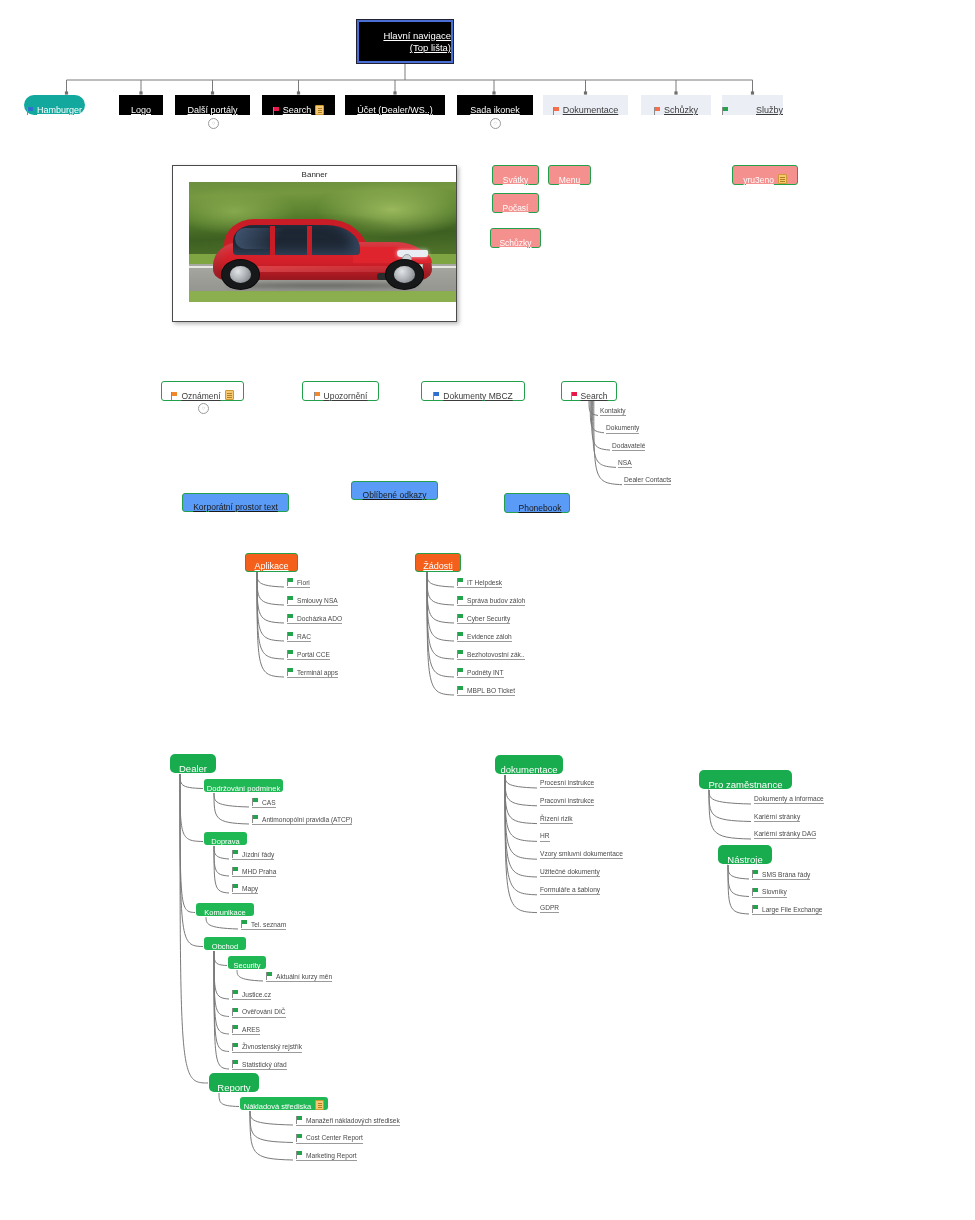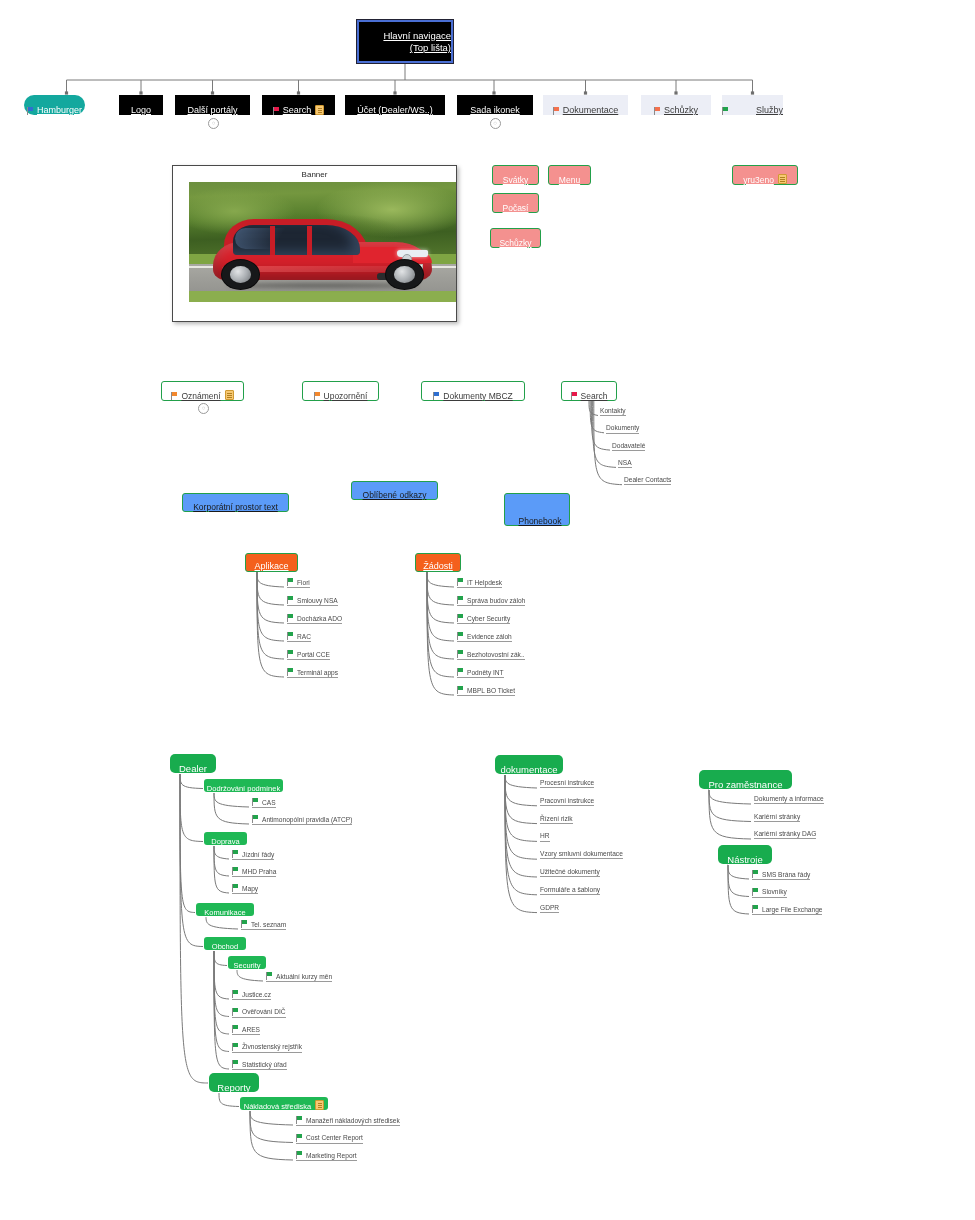--- a/index.html
+++ b/index.html
@@ -318,21 +318,21 @@
         <span>Dealer Contacts</span>
       </div>
     </div>
   <div id="blue-host">
       <div class="node n-blue" style="left: 182px; top: 493px; width: 107px; height: 19px;">
         <span>Korporátní prostor text</span>
       </div>
       <div class="node n-blue" style="left: 351px; top: 481px; width: 87px; height: 19px;">
         <span>Oblíbené odkazy</span>
       </div>
-      <div class="node n-blue" style="left: 504px; top: 493px; width: 66px; height: 33px; padding-left: 6px;">
+      <div class="node n-blue" style="left: 504px; top: 493px; width: 66px; height: 20px; padding-left: 6px;">
         <span>Phonebook</span>
       </div>
     </div>
   <div id="tree-host">
       <div class="node n-orange" style="left: 245px; top: 553px; width: 53px; height: 19px;">
         <span>Aplikace</span>
       </div>
       <div class="leaf" style="left: 287px; top: 578px;">
         <span class="flag green"></span>
         <span>Fiori</span>

